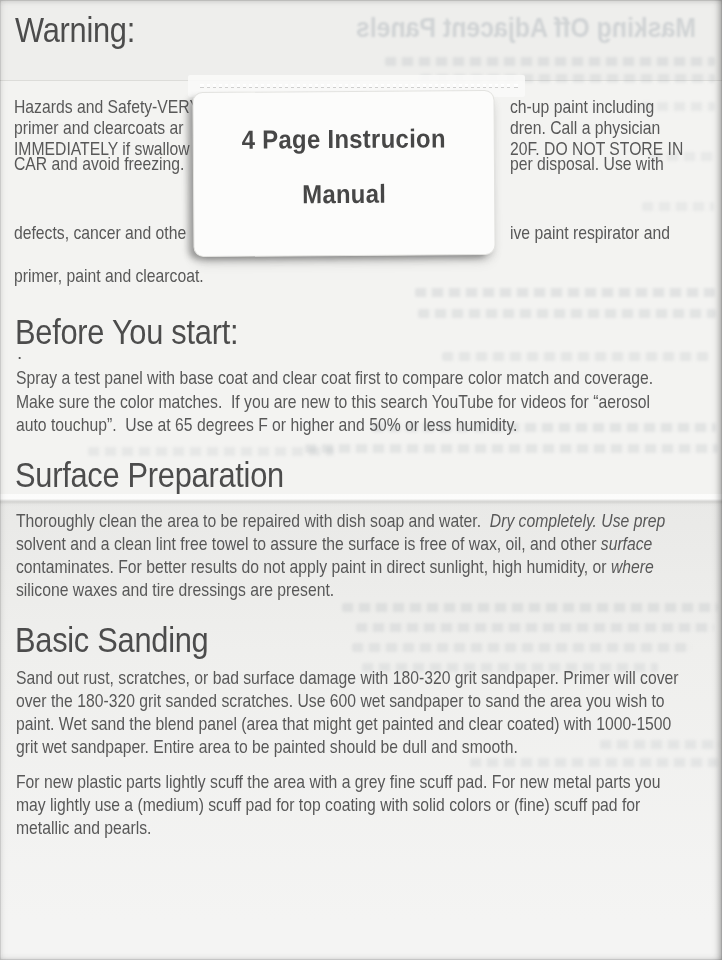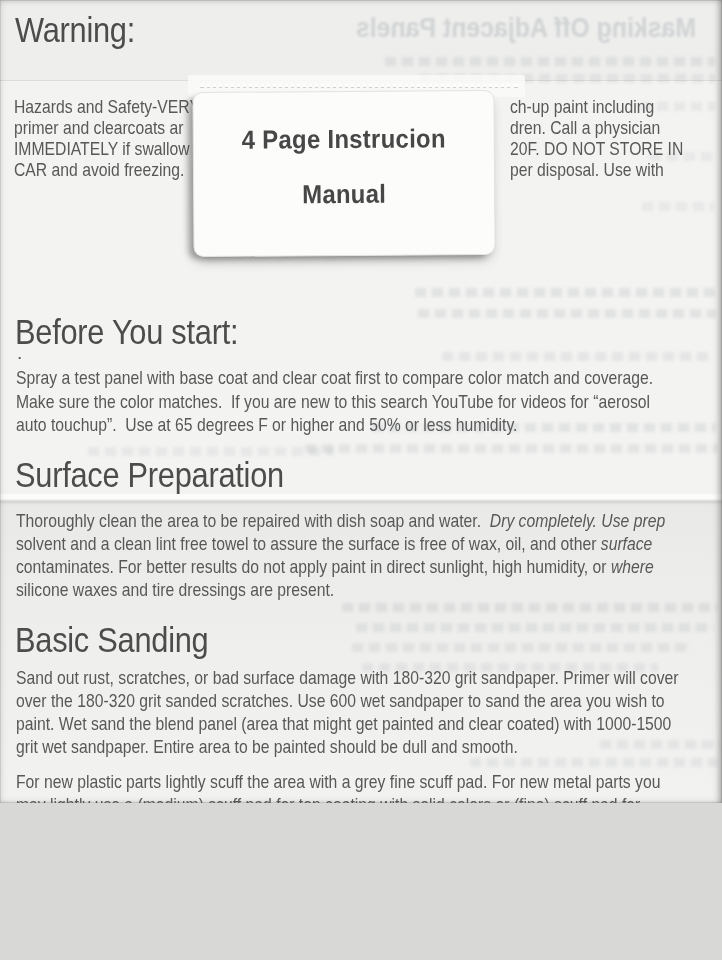--- a/index.html
+++ b/index.html
@@ -1,17 +1,17 @@
 <!DOCTYPE html>
 <html><head>
 <meta charset="utf-8">
 <style>
   html,body{margin:0;padding:0;background:#d8d8d6;}
   #photo{
-    position:relative;width:722px;height:803px;overflow:hidden;
+    position:relative;width:722px;height:960px;overflow:hidden;
     background:#f3f3f1;
     font-family:"Liberation Sans", sans-serif;
     color:#575757;
   }
   #photo::after{
     content:'';position:absolute;inset:0;z-index:40;pointer-events:none;
     box-shadow:
       inset 0 0 0 1px rgba(40,40,40,0.10),
       inset -5px 0 7px -3px rgba(70,70,70,0.55),
       inset 4px 0 9px -6px rgba(100,100,100,0.40),
@@ -95,23 +95,30 @@
     <span class="wr">ch-up paint including</span>
   </div>
   <div class="wrow" style="top:117px">
     <span class="wl">primer and clearcoats ar</span>
     <span class="wr">dren. Call a physician</span>
   </div>
   <div class="wrow" style="top:138px">
     <span class="wl">IMMEDIATELY if swallow</span>
     <span class="wr">20F. DO NOT STORE IN</span>
   </div>
-  <div class="wrow" style="top:159px">
+  <div class="wrow" style="top:153px">
     <span class="wl">CAR and avoid freezing.</span>
     <span class="wr">per disposal. Use with</span>
+  </div>
+  <div class="wrow" style="top:222px">
+    <span class="wl">defects, cancer and othe</span>
+    <span class="wr">ive paint respirator and</span>
+  </div>
+  <div class="wrow" style="top:265px">
+    <span class="wl">primer, paint and clearcoat.</span>
   </div>
 
   <div class="backing"></div>
   <div class="perf"></div>
   <div class="label">
     <div class="l1">4 Page Instrucion</div>
     <div class="l2">Manual</div>
   </div>
 
   <div class="h1" style="top:312px">Before You start:</div>

